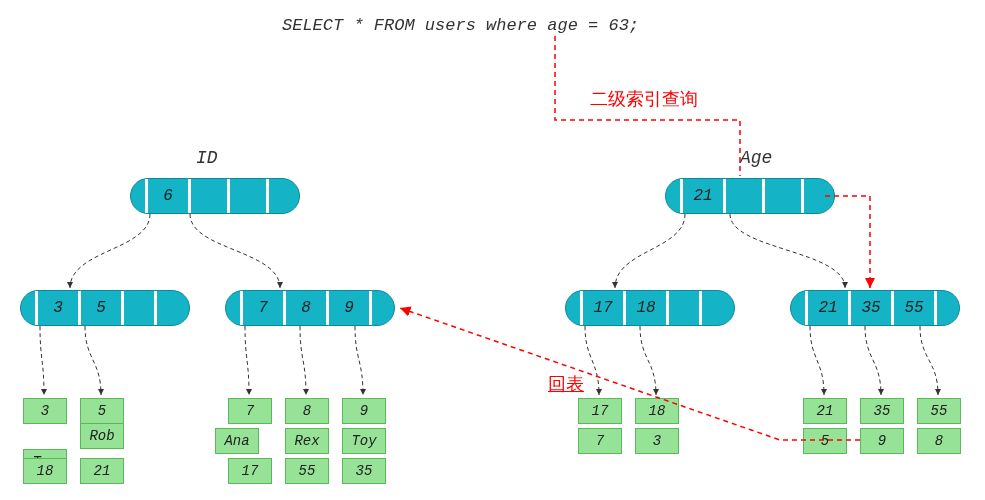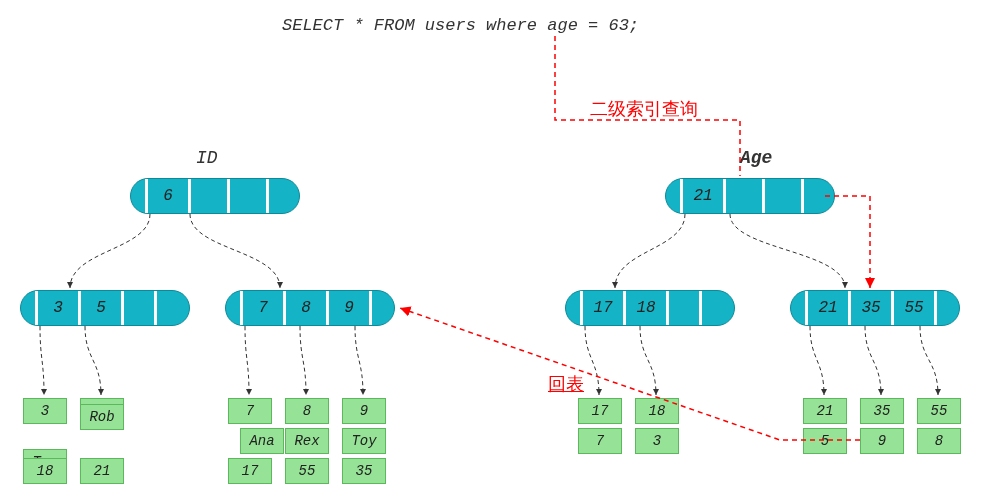--- a/index.html
+++ b/index.html
@@ -78,23 +78,23 @@
     height: 500px;
     pointer-events: none;
   }
 </style>
 </head>
 <body>
 
 <div class="sql">SELECT * FROM users where age = 63;</div>
 
 <div class="tree-label" style="left:196px; top:148px;">ID</div>
-<div class="tree-label" style="left:740px; top:148px;font-weight:bold;">Age</div>
-
-<div class="annotation" style="left:590px; top:87px;margin-top:10px;">二级索引查询</div>
+<div class="tree-label" style="left:740px; top:148px;">Age</div>
+
+<div class="annotation" style="left:590px; top:87px;">二级索引查询</div>
 <div class="annotation" style="left:548px; top:372px;text-decoration:underline;">回表</div>
 
 <div class="node" style="left:130px; top:178px; width:170px;">
   <div class="cell" style="width:14px;"></div>
     <div class="sep"></div>
   <div class="cell" style="width:40px;">6</div>
     <div class="sep"></div>
   <div class="cell" style="width:36px;"></div>
     <div class="sep"></div>
   <div class="cell" style="width:36px;"></div>
@@ -124,25 +124,25 @@
   <div class="cell" style="width:40px;">9</div>
     <div class="sep"></div>
   <div class="cell" style="width:18px;"></div>
 </div>
 
 <div class="leaf" style="left:23px; top:398px;">3</div>
 <div class="leaf" style="left:23px; top:449px;">Tom</div>
 <div class="leaf" style="left:23px; top:458px;">18</div>
 
 <div class="leaf" style="left:80px; top:398px;">5</div>
-<div class="leaf" style="left:80px; top:404px;">Rob</div>
+<div class="leaf" style="left:80px; top:423px;">Rob</div>
 <div class="leaf" style="left:80px; top:458px;">21</div>
 
 <div class="leaf" style="left:228px; top:398px;">7</div>
-<div class="leaf" style="left:240px; top:428px;">Ana</div>
+<div class="leaf" style="left:215px; top:428px;">Ana</div>
 <div class="leaf" style="left:228px; top:458px;">17</div>
 
 <div class="leaf" style="left:285px; top:398px;">8</div>
 <div class="leaf" style="left:285px; top:428px;">Rex</div>
 <div class="leaf" style="left:285px; top:458px;">55</div>
 
 <div class="leaf" style="left:342px; top:398px;">9</div>
 <div class="leaf" style="left:342px; top:428px;">Toy</div>
 <div class="leaf" style="left:342px; top:458px;">35</div>
 

